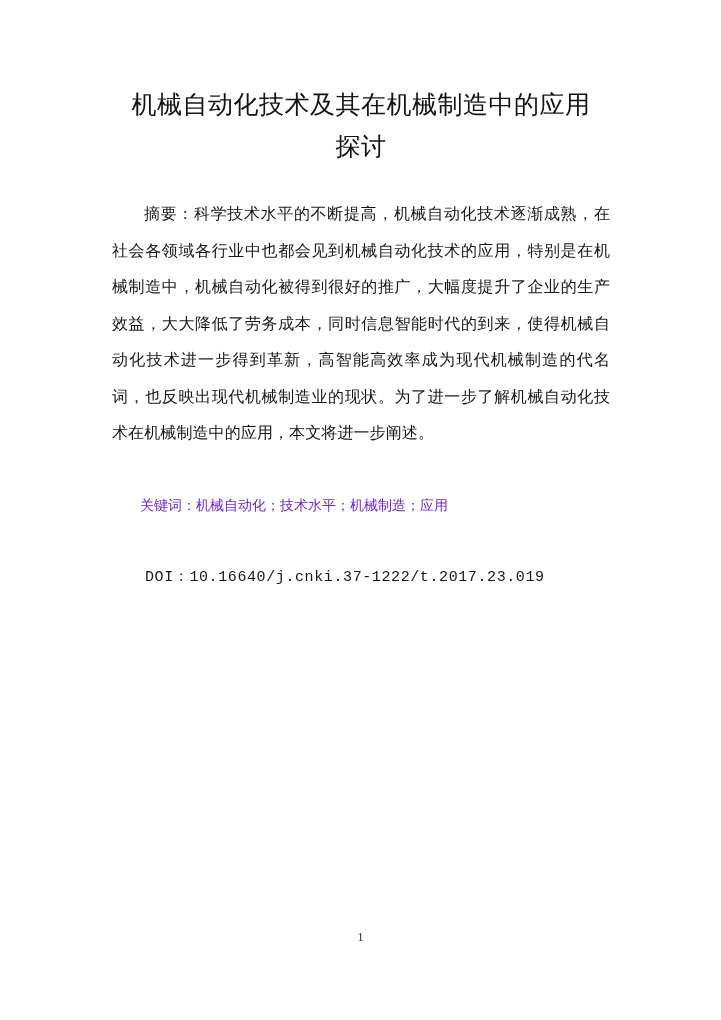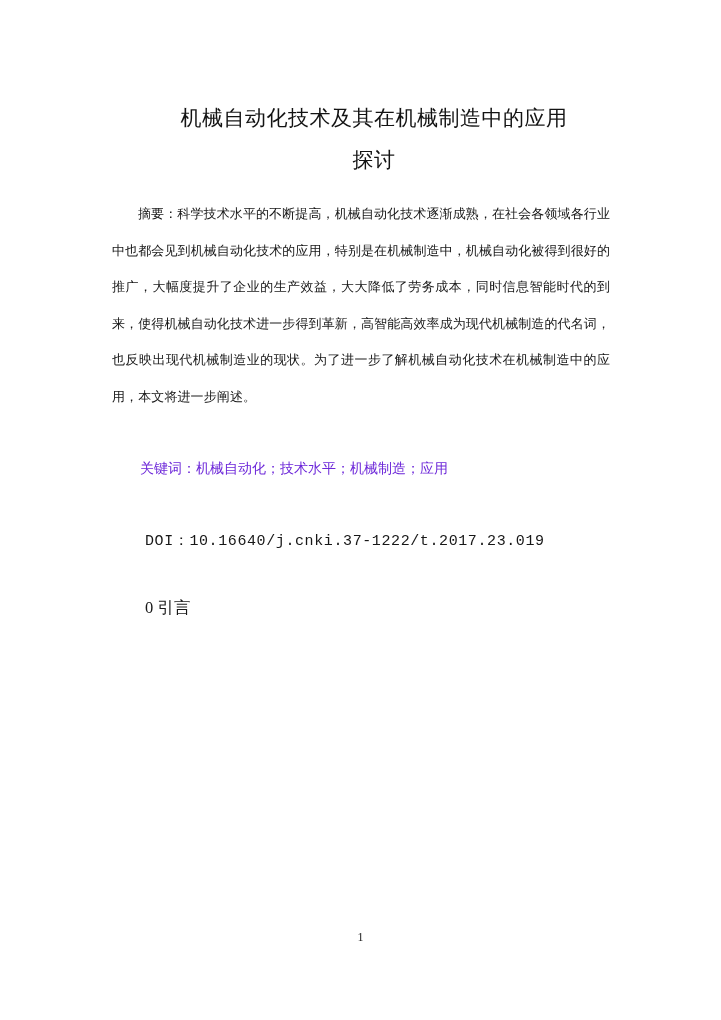--- a/index.html
+++ b/index.html
@@ -23,39 +23,39 @@
     overflow: hidden;
   }
 
   
   .doc-title {
     position: absolute;
     left: 112px;
     top: 84px;
     width: 498px;
     text-align: center;
-    font-size: 21px;
+    font-size: 25px;
     line-height: 42px;
     font-weight: normal;
     letter-spacing: 0.5px;
     color: #131313;
-    margin: 13px;
+    margin: 0;
   }
 
   
   .content {
     position: absolute;
     left: 112px;
     top: 196px;
     width: 498px;
   }
 
   .para {
     margin: 0;
-    font-size: 13px;
+    font-size: 16px;
     line-height: 36.5px;
     text-align: justify;
     text-justify: inter-ideograph;
     letter-spacing: 0.1px;
     color: #171717;
   }
   .para.indent {
     text-indent: 2em;
   }
 
@@ -114,21 +114,20 @@
     <div class="spacer-lg"></div>
 
     <p class="line-block">关键词：机械自动化；技术水平；机械制造；应用</p>
 
     <div class="spacer-lg"></div>
 
     <p class="doi-line">DOI：10.16640/j.cnki.37-1222/t.2017.23.019</p>
 
     <div class="spacer-md"></div>
 
-    <h2 class="section-heading">0 引言</h2>
 
     <div class="spacer-md"></div>
 
 
   </div>
 
   <div class="page-number">1</div>
 
 </div>
 

